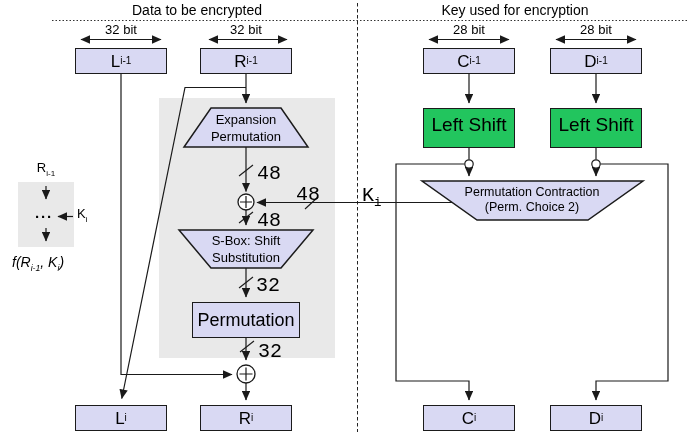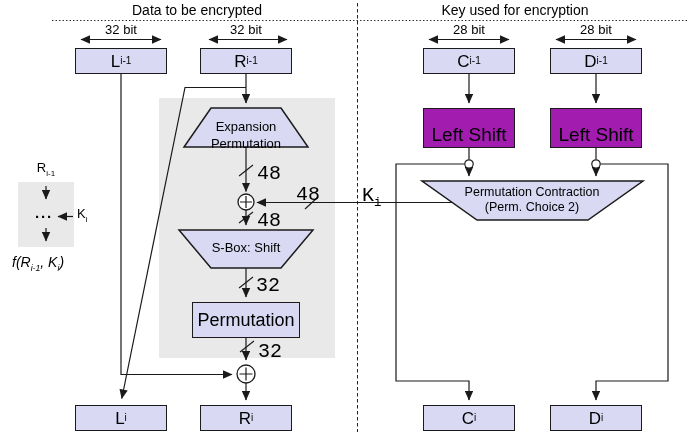--- a/index.html
+++ b/index.html
@@ -16,31 +16,31 @@
   .reg{
     position:absolute;z-index:3;height:26px;
     background:#d9d9f3;border:1.5px solid #1b1b1b;box-sizing:border-box;
     display:flex;align-items:center;justify-content:center;
     font-size:17px;line-height:1;
   }
   .reg sub,.shift sub{font-size:10px;}
   sub.s{font-size:0.62em;}
   .shift{
     position:absolute;z-index:3;width:92px;height:40px;
-    background:#a21caf;border:1.5px solid #1b1b1b;box-sizing:border-box;
+    background:#22c55e;border:1.5px solid #1b1b1b;box-sizing:border-box;
     display:flex;align-items:flex-end;justify-content:center;
-    font-size:19px;padding-bottom:1px;
+    font-size:19px;padding-bottom:11px;
   }
   .permbox{
     position:absolute;z-index:3;left:192px;top:302px;width:108px;height:36px;
     background:#d9d9f3;border:1.5px solid #1b1b1b;box-sizing:border-box;
     display:flex;align-items:center;justify-content:center;font-size:18px;
   }
   .trap-label{position:absolute;z-index:3;text-align:center;}
-  .trap-label.small{font-size:13px;line-height:17px;margin-top:7px;}
+  .trap-label.small{font-size:13px;line-height:17px;}
   .trap-label.pc{font-size:12.5px;line-height:15px;}
   .wire-label{position:absolute;z-index:3;font-size:20px;font-family:Liberation Mono, monospace;}
   .legend-txt{position:absolute;z-index:3;font-size:13px;}
   .dots{font-size:15px;font-weight:bold;letter-spacing:1px;}
   .fout{font-size:14px;}
 </style>
 </head>
 <body>
 
 <div id="canvas">
@@ -174,20 +174,21 @@
   <div class="permbox">
       <span>Permutation</span>
     </div>
 
   <div class="trap-label small" style="left:196px;top:111px;width:100px;">
     <div>Expansion</div>
     <div>Permutation</div>
   </div>
   <div class="trap-label small" style="left:186px;top:232px;width:120px;">
     <div>S-Box: Shift</div>
+    <div>Substitution</div>
   </div>
   <div class="trap-label pc" style="left:432px;top:185px;width:200px;">
     <div>Permutation Contraction</div>
     <div>(Perm. Choice 2)</div>
   </div>
 
   <div class="wire-label" style="left:257px;top:162px;">48</div>
   <div class="wire-label" style="left:296px;top:183px;">48</div>
   <div class="wire-label" style="left:257px;top:209px;">48</div>
   <div class="wire-label" style="left:256px;top:274px;">32</div>

